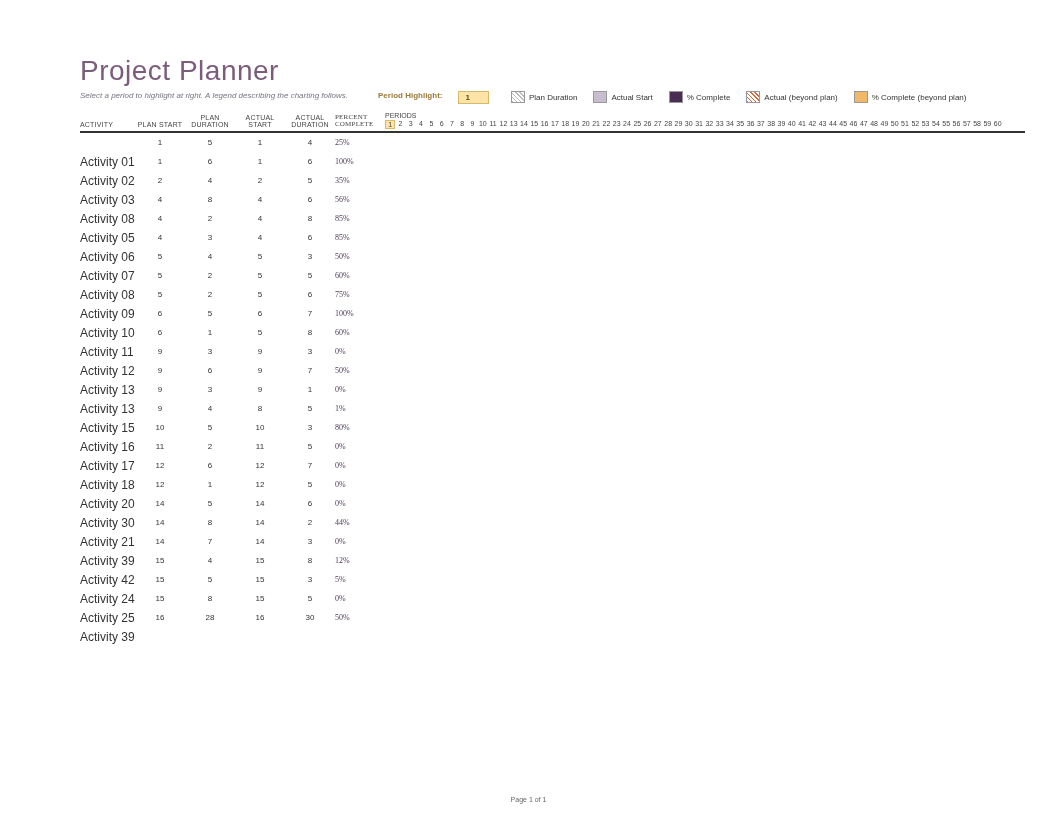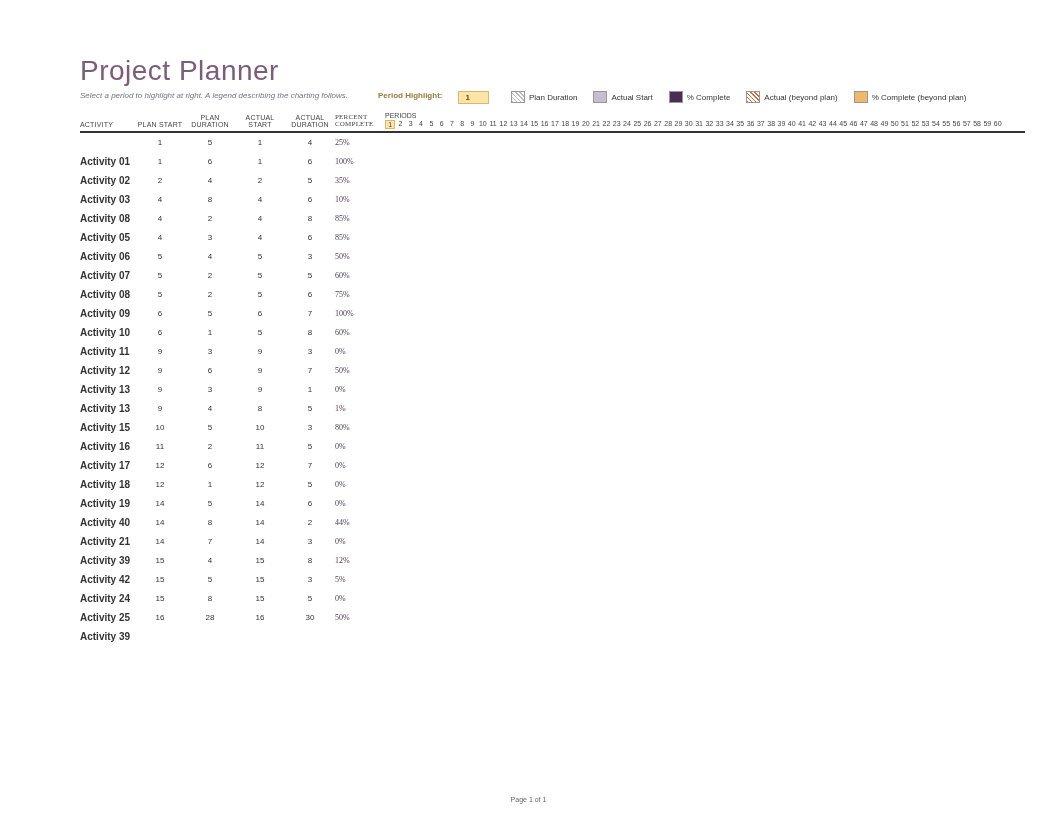--- a/index.html
+++ b/index.html
@@ -25,21 +25,21 @@
   .hdr .lbl{text-transform:uppercase;font-size:7px;color:#444;letter-spacing:.2px;line-height:1.1;}
   .hdr .two{white-space:normal;}
 
   .periods-hdr{display:flex;flex-direction:column;}
   .periods-title{text-transform:uppercase;font-size:7px;color:#444;margin-bottom:1px;}
   .periods-nums{display:flex;}
   .pnum{width:10.3px;text-align:center;font-size:7px;color:#444;}
   .pnum.hi{border:1px solid #d8b86a;background:#ffe4a8;box-sizing:border-box;}
 
   .row{display:flex;align-items:center;height:19px;}
-  .row .c-act{font-size:10px;font-weight:700;color:#333;margin-top:38px;}
+  .row .c-act{font-size:12px;font-weight:400;color:#333;margin-top:38px;}
   .row .c-num{font-size:8px;color:#333;}
   .row .c-pct{font-size:8px;color:#4b3a55;}
 
   .footer{position:absolute;bottom:14px;left:0;width:100%;text-align:center;font-size:7px;color:#666;}
 </style>
 </head>
 <body>
 
 <div class="page">
 
@@ -170,21 +170,21 @@
           <div class="c-num">2</div>
           <div class="c-num">5</div>
           <div class="c-pct">35%</div>
         </div>
         <div class="row">
           <div class="c-act">Activity 08</div>
           <div class="c-num">4</div>
           <div class="c-num">8</div>
           <div class="c-num">4</div>
           <div class="c-num">6</div>
-          <div class="c-pct">10%</div>
+          <div class="c-pct">56%</div>
         </div>
         <div class="row">
           <div class="c-act">Activity 05</div>
           <div class="c-num">4</div>
           <div class="c-num">2</div>
           <div class="c-num">4</div>
           <div class="c-num">8</div>
           <div class="c-pct">85%</div>
         </div>
         <div class="row">
@@ -285,29 +285,29 @@
         </div>
         <div class="row">
           <div class="c-act">Activity 18</div>
           <div class="c-num">12</div>
           <div class="c-num">6</div>
           <div class="c-num">12</div>
           <div class="c-num">7</div>
           <div class="c-pct">0%</div>
         </div>
         <div class="row">
-          <div class="c-act">Activity 19</div>
+          <div class="c-act">Activity 20</div>
           <div class="c-num">12</div>
           <div class="c-num">1</div>
           <div class="c-num">12</div>
           <div class="c-num">5</div>
           <div class="c-pct">0%</div>
         </div>
         <div class="row">
-          <div class="c-act">Activity 40</div>
+          <div class="c-act">Activity 30</div>
           <div class="c-num">14</div>
           <div class="c-num">5</div>
           <div class="c-num">14</div>
           <div class="c-num">6</div>
           <div class="c-pct">0%</div>
         </div>
         <div class="row">
           <div class="c-act">Activity 21</div>
           <div class="c-num">14</div>
           <div class="c-num">8</div>

